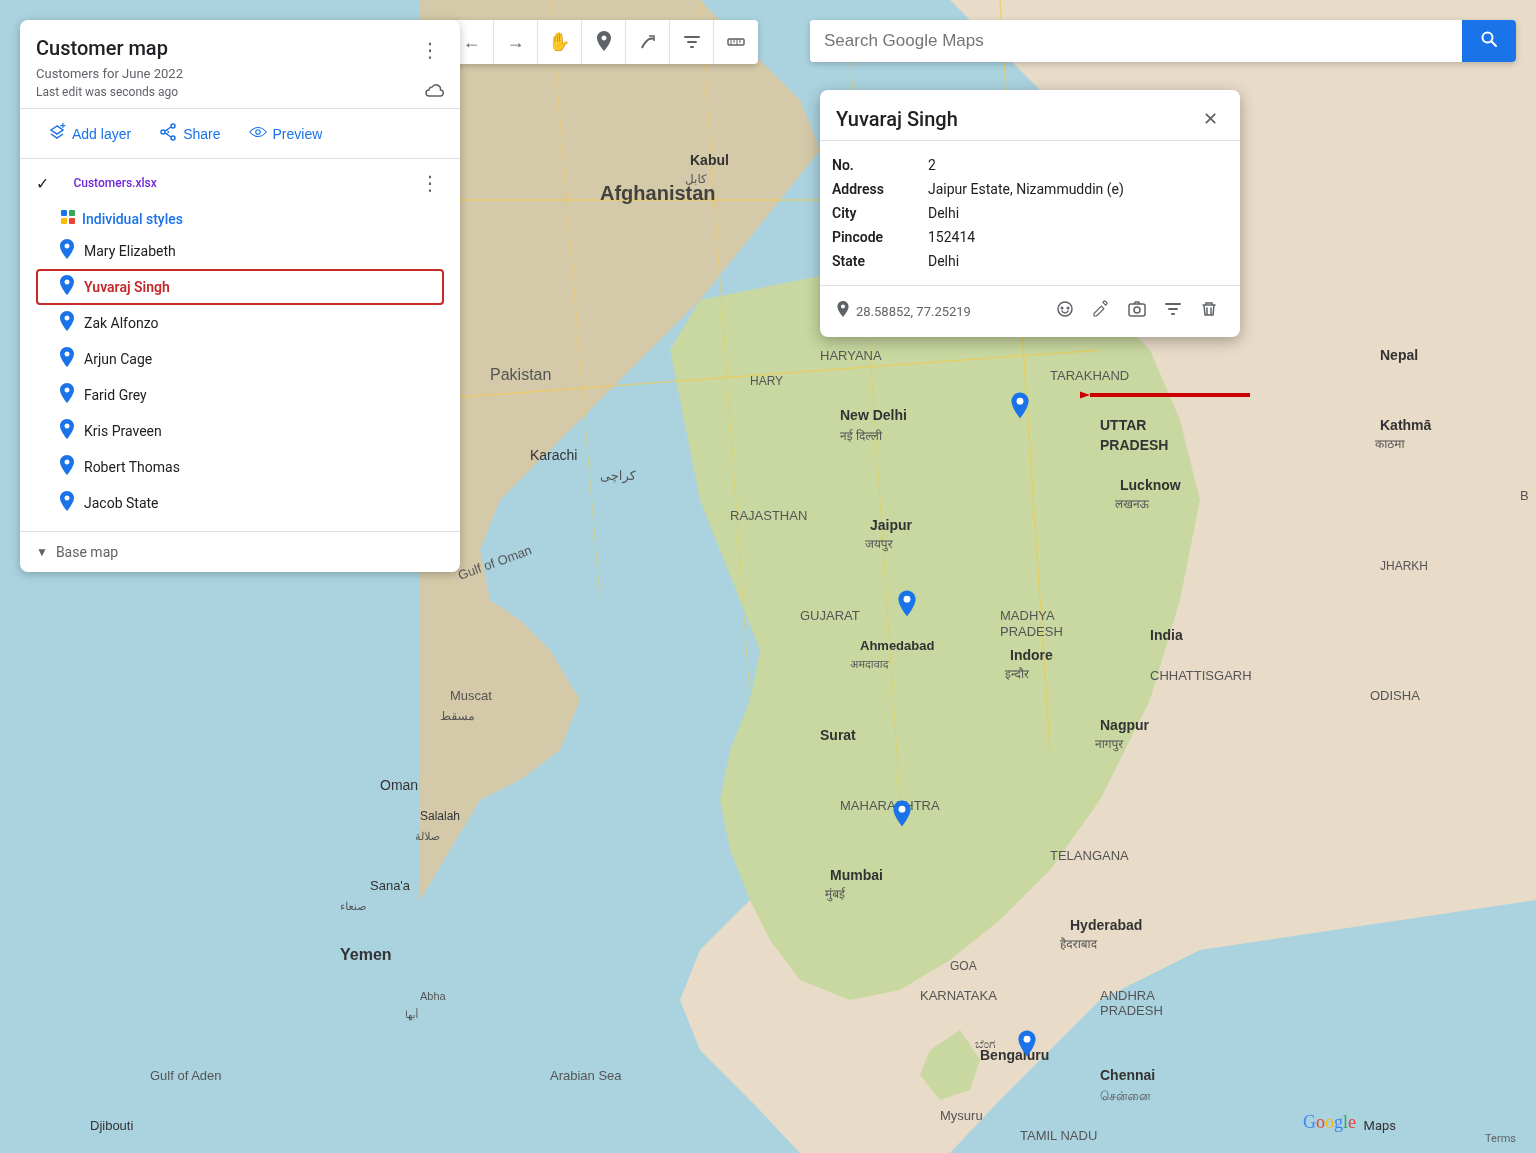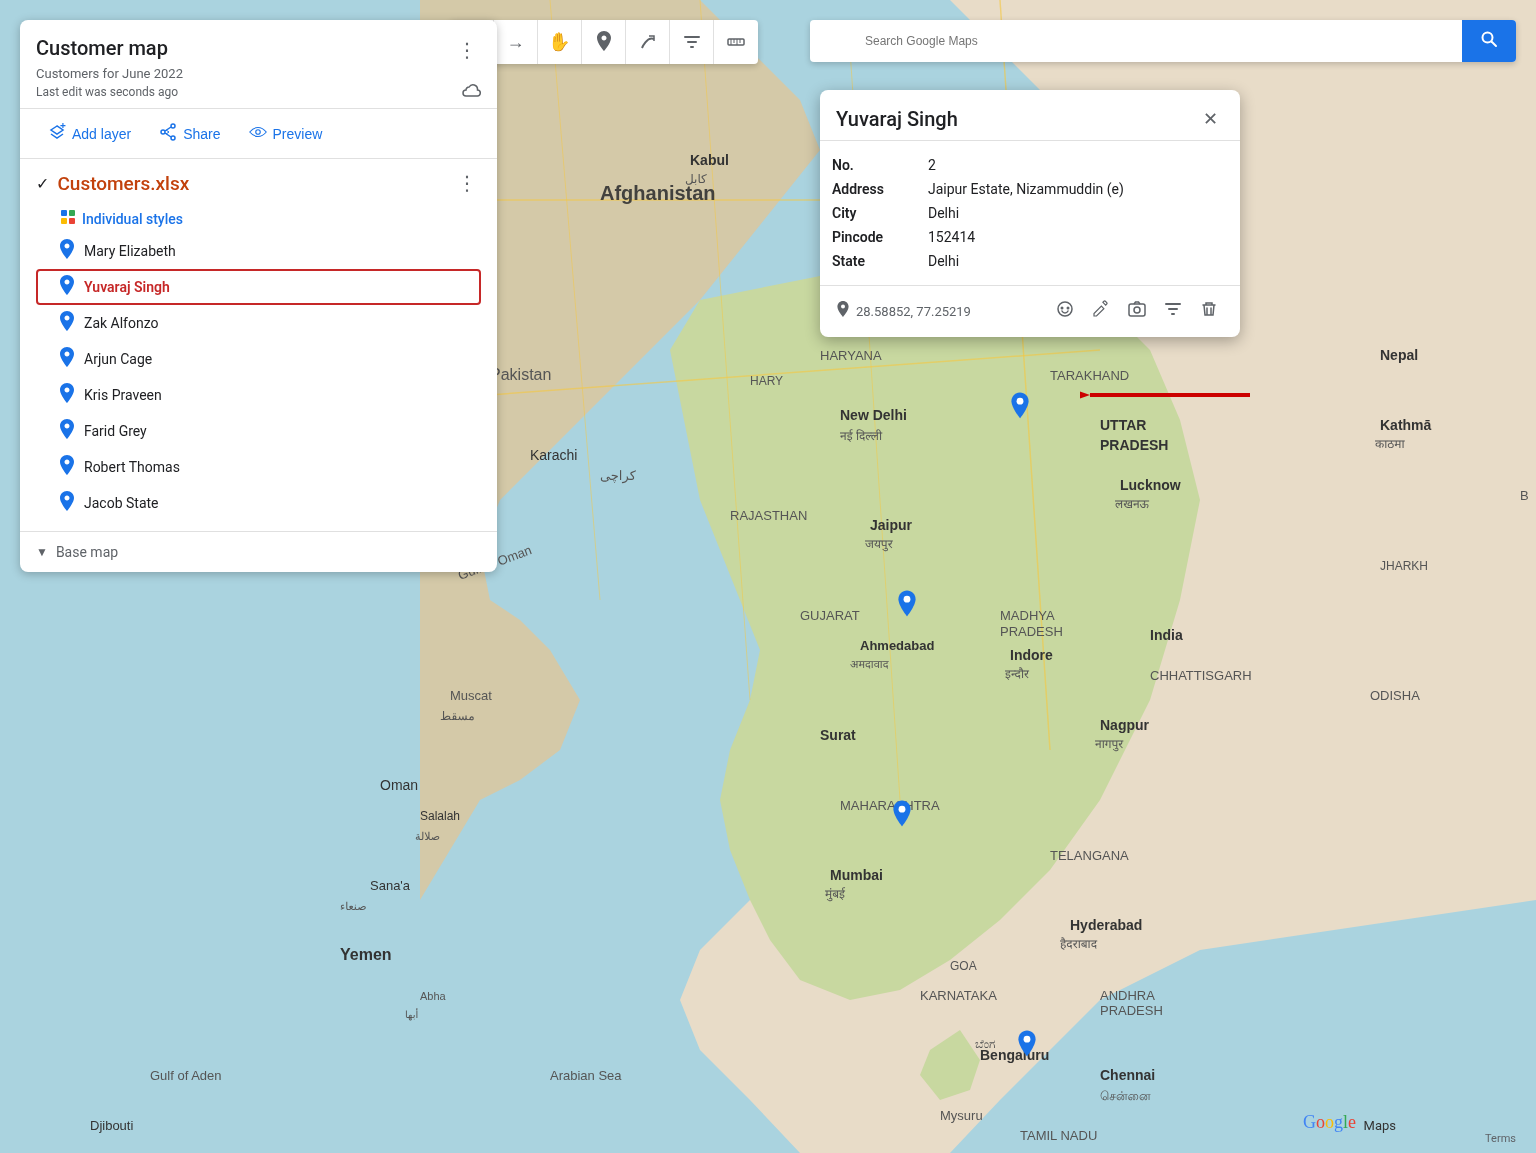--- a/index.html
+++ b/index.html
@@ -16,21 +16,21 @@
 
     
     .map-svg {
       width: 100%; height: 100%;
     }
 
     
     #sidebar {
       position: absolute;
       top: 20px; left: 20px;
-      width: 477px;
+      width: 440px;
       background: #fff;
       border-radius: 8px;
       box-shadow: 0 2px 10px rgba(0,0,0,0.25);
       padding: 0;
       z-index: 10;
     }
 
     .sidebar-header {
       padding: 16px 16px 8px 16px;
       border-bottom: 1px solid #e0e0e0;
@@ -111,23 +111,24 @@
       align-items: center;
       gap: 8px;
     }
 
     .checkmark {
       color: #202124;
       font-size: 16px;
     }
 
     .layer-name {
-      font-size: 19px;
+      font-size: 12px;
       font-weight: 500;
-      color: #c2410c;
+      color: #6d28d9;
+      margin-left: 16px;
     }
 
     .individual-styles-link {
       display: flex;
       align-items: center;
       gap: 6px;
       padding: 4px 0 4px 24px;
       margin-bottom: 0;
     }
 
@@ -232,24 +233,23 @@
       align-items: stretch;
       background: #fff;
       border-radius: 4px;
       box-shadow: 0 2px 6px rgba(0,0,0,0.2);
     }
 
     .search-input {
       flex: 1;
       border: none;
       outline: none;
-      font-size: 12px;
+      font-size: 17px;
       padding: 4px 14px;
       border-radius: 4px 0 0 4px;
-      margin-left: 41px;
     }
 
     .search-btn {
       background: #1a73e8;
       border: none;
       padding: 10px 18px;
       cursor: pointer;
       border-radius: 0 4px 4px 0;
       color: #fff;
       font-size: 16px;
@@ -617,29 +617,29 @@
           </svg>
         </span>
         <span class="customer-name">Arjun Cage</span>
       </li>
       <li class="customer-item">
         <span class="pin-icon">
           <svg width="14" height="20" viewBox="0 0 14 20" fill="none">
             <path d="M7 0C3.13 0 0 3.13 0 7c0 4.87 7 13 7 13s7-8.13 7-13c0-3.87-3.13-7-7-7zm0 9.5c-1.38 0-2.5-1.12-2.5-2.5S5.62 4.5 7 4.5s2.5 1.12 2.5 2.5S8.38 9.5 7 9.5z" fill="#1a73e8"></path>
           </svg>
         </span>
-        <span class="customer-name">Kris Praveen</span>
+        <span class="customer-name">Farid Grey</span>
       </li>
       <li class="customer-item">
         <span class="pin-icon">
           <svg width="14" height="20" viewBox="0 0 14 20" fill="none">
             <path d="M7 0C3.13 0 0 3.13 0 7c0 4.87 7 13 7 13s7-8.13 7-13c0-3.87-3.13-7-7-7zm0 9.5c-1.38 0-2.5-1.12-2.5-2.5S5.62 4.5 7 4.5s2.5 1.12 2.5 2.5S8.38 9.5 7 9.5z" fill="#1a73e8"></path>
           </svg>
         </span>
-        <span class="customer-name">Farid Grey</span>
+        <span class="customer-name">Kris Praveen</span>
       </li>
       <li class="customer-item">
         <span class="pin-icon">
           <svg width="14" height="20" viewBox="0 0 14 20" fill="none">
             <path d="M7 0C3.13 0 0 3.13 0 7c0 4.87 7 13 7 13s7-8.13 7-13c0-3.87-3.13-7-7-7zm0 9.5c-1.38 0-2.5-1.12-2.5-2.5S5.62 4.5 7 4.5s2.5 1.12 2.5 2.5S8.38 9.5 7 9.5z" fill="#1a73e8"></path>
           </svg>
         </span>
         <span class="customer-name">Robert Thomas</span>
       </li>
       <li class="customer-item">

